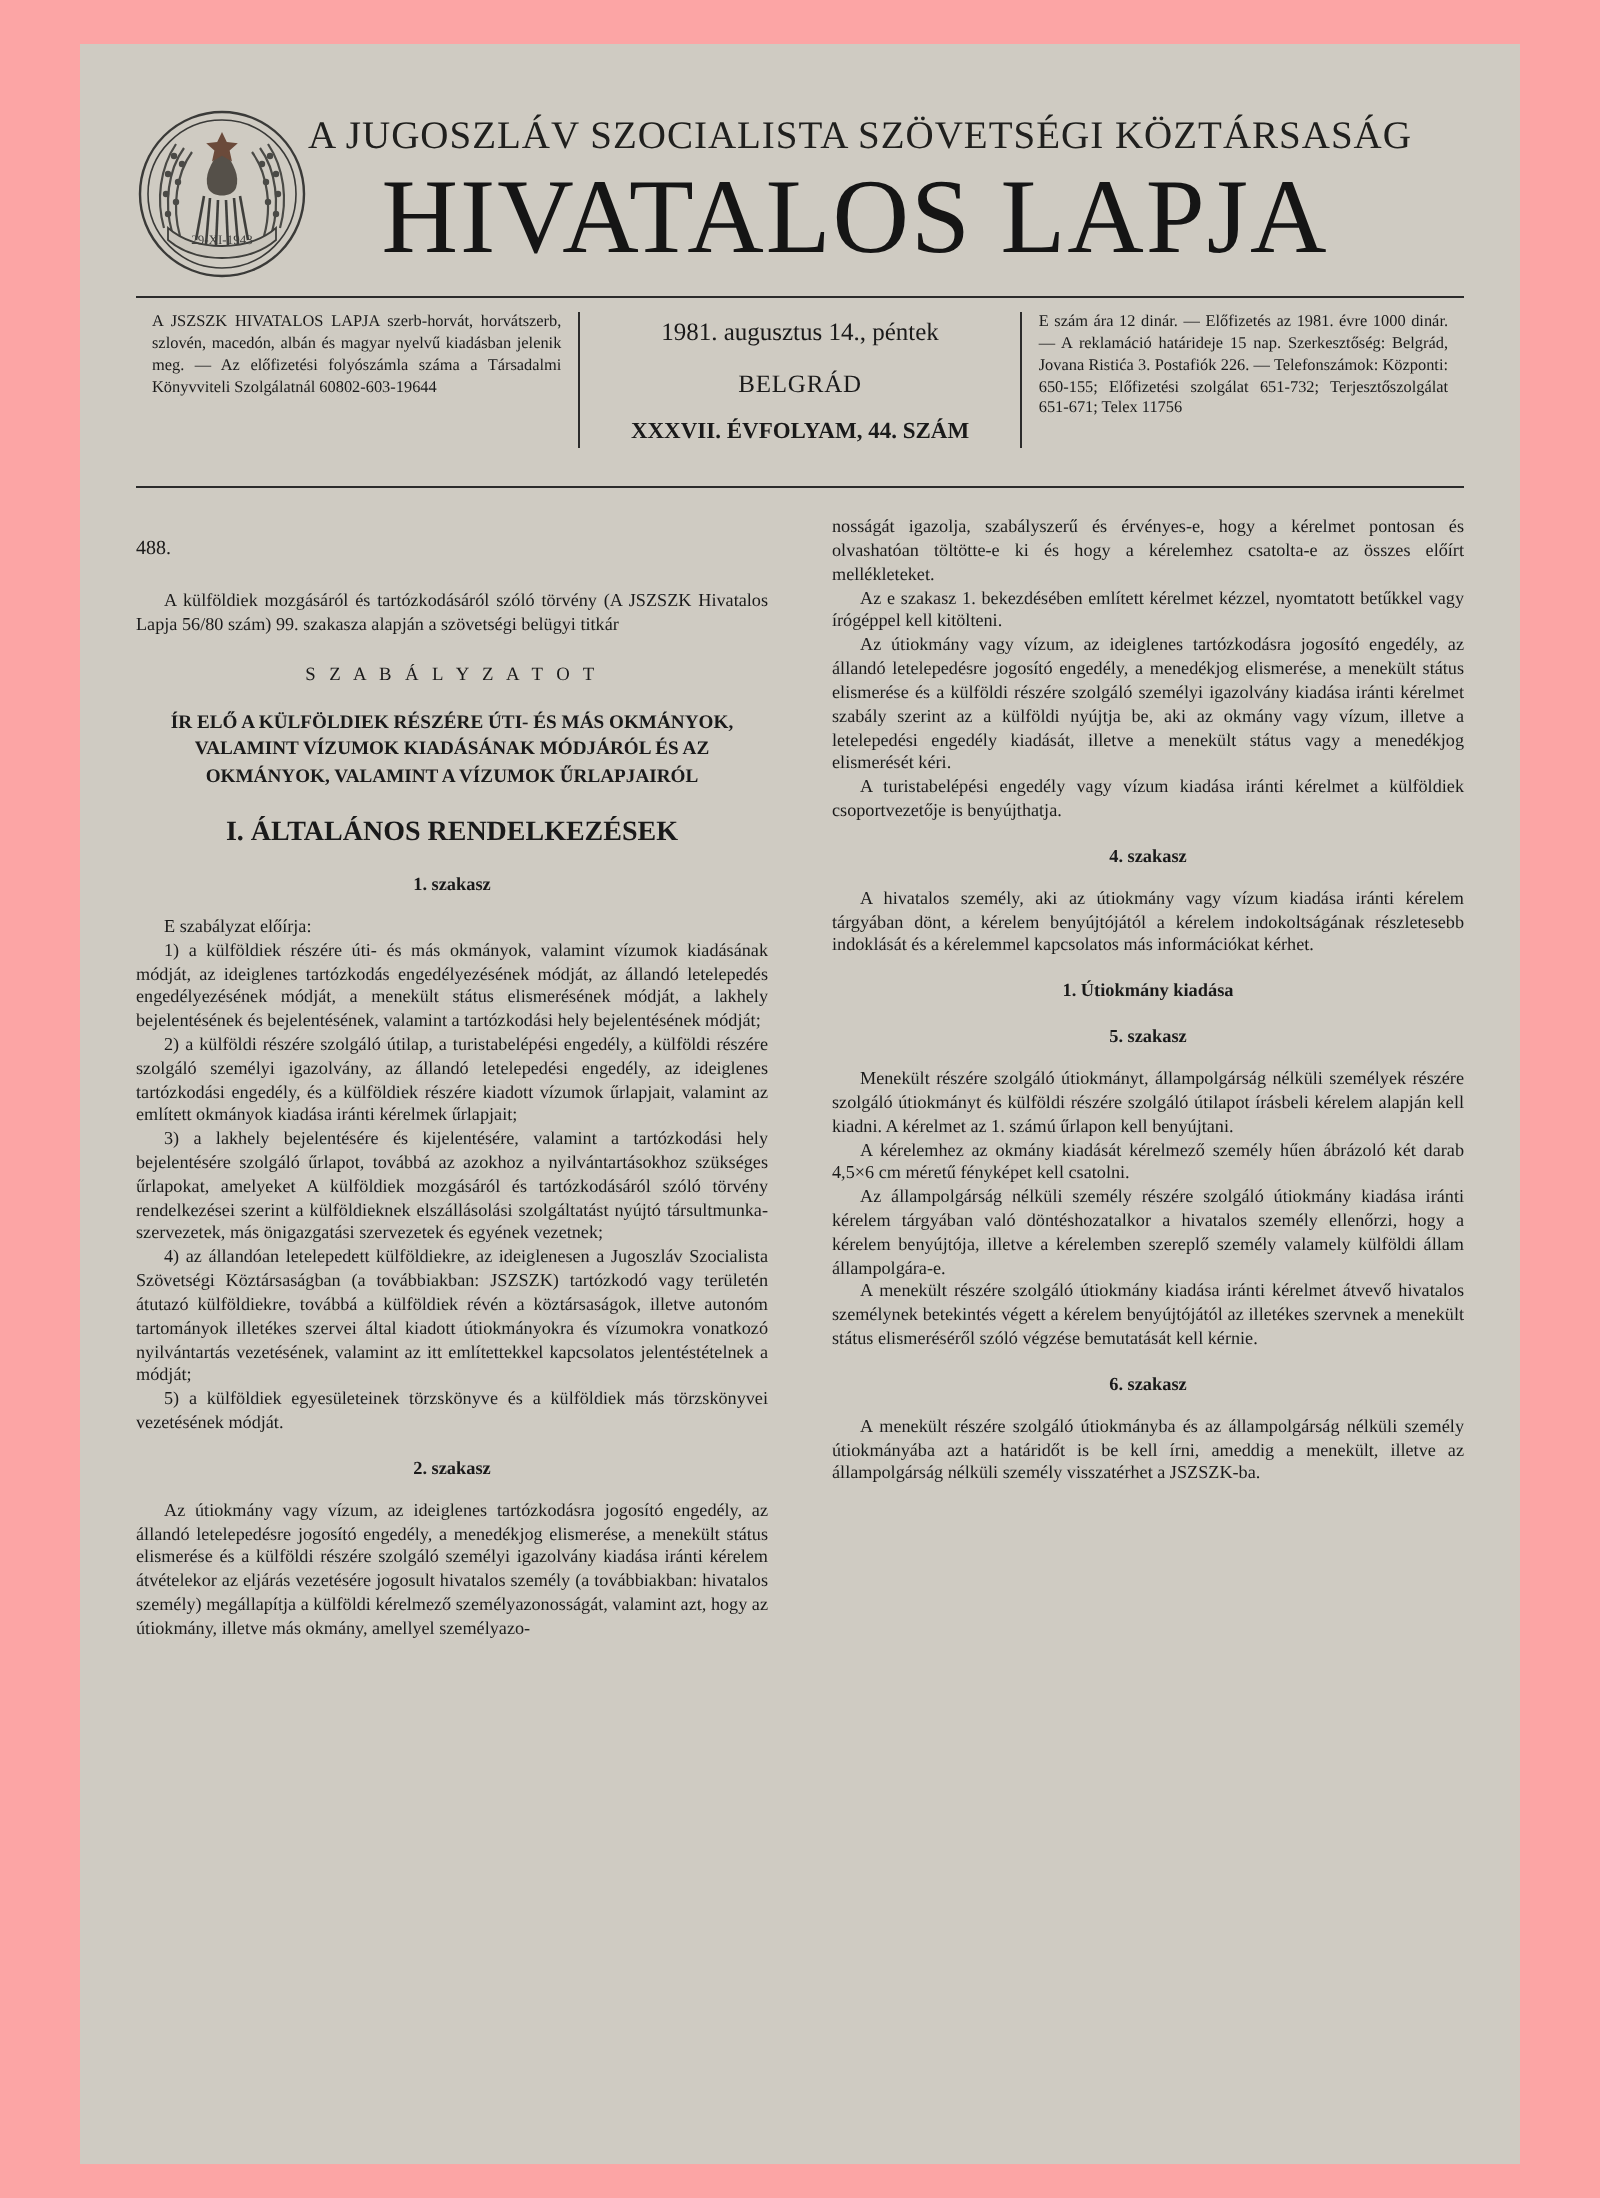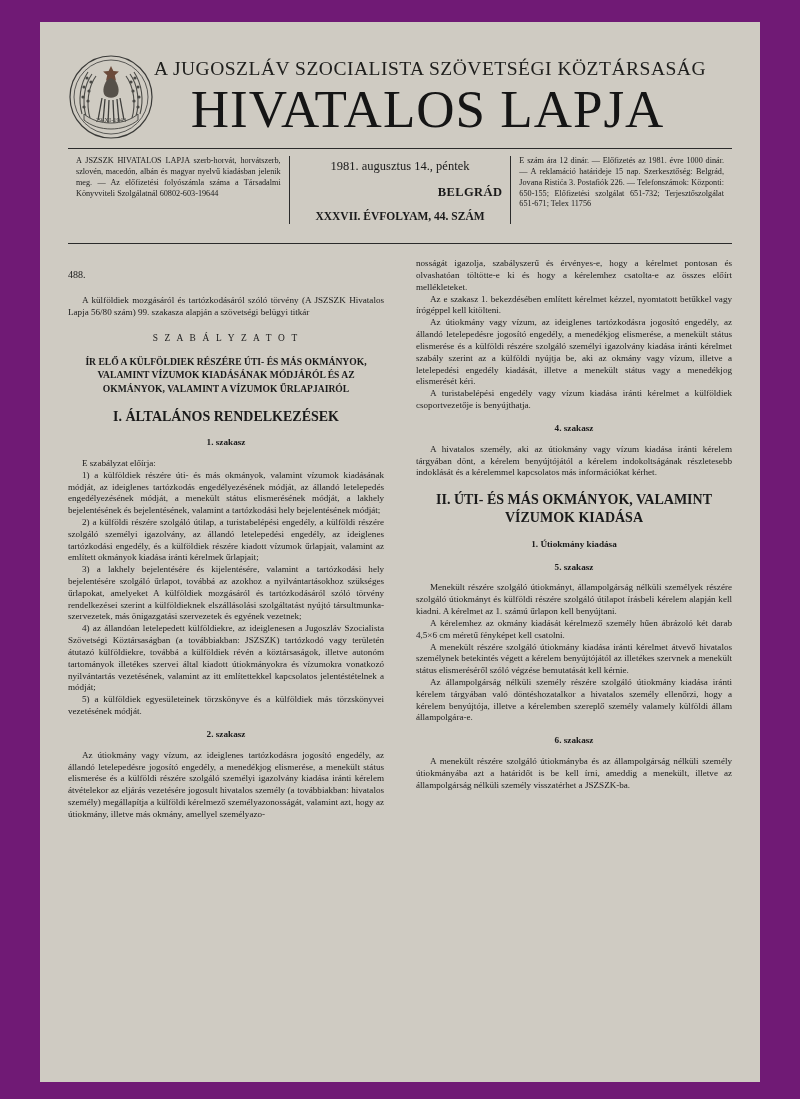--- a/index.html
+++ b/index.html
@@ -4,21 +4,21 @@
 <style>
   html, body {
     margin: 0;
     padding: 0;
     background: #b9b5ac;
   }
   .page {
     width: 800px;
     height: 1099px;
     margin: 0 auto;
-    background: #701a75;
+    background: #fca5a5;
     position: relative;
     overflow: hidden;
     font-family: "Liberation Serif", serif;
     color: #1a1a1a;
   }
   .sheet {
     position: absolute;
     left: 40px;
     top: 22px;
     width: 720px;
@@ -76,21 +76,21 @@
   .infobar .col1 { width: 218px; text-align: justify; }
   .infobar .col2 {
     width: 218px;
     text-align: center;
     border-left: 0.9px solid #2b2b2b;
     border-right: 0.9px solid #2b2b2b;
     font-size: 11px;
   }
   .infobar .col3 { width: 218px; text-align: justify; }
   .col2 .l1 { font-size: 12.5px; font-weight: normal; margin-top: 2px; }
-  .col2 .l2 { font-size: 12.5px; font-weight: bold; margin-top: 9px; letter-spacing: .4px; text-align: right;}
+  .col2 .l2 { font-size: 12.5px; font-weight: normal; margin-top: 9px; letter-spacing: .4px;}
   .col2 .l3 { font-size: 11.5px; font-weight: bold; margin-top: 9px; }
   
   .body {
     display: flex;
     margin: 14px 28px 0 28px;
     font-size: 9.1px;
     line-height: 1.30;
   }
   .colL { width: 320px; padding-right: 16px; }
   .colR { width: 320px; padding-left: 16px; }
@@ -222,26 +222,25 @@
         <p>Az útiokmány vagy vízum, az ideiglenes tartózkodásra jogosító engedély, az állandó letelepedésre jogosító engedély, a menedékjog elismerése, a menekült státus elismerése és a külföldi részére szolgáló személyi igazolvány kiadása iránti kérelem átvételekor az eljárás vezetésére jogosult hivatalos személy (a továbbiakban: hivatalos személy) megállapítja a külföldi kérelmező személyazonosságát, valamint azt, hogy az útiokmány, illetve más okmány, amellyel személyazo-</p>
       </div>
 
       <div class="colR">
         <p class="noindent">nosságát igazolja, szabályszerű és érvényes-e, hogy a kérelmet pontosan és olvashatóan töltötte-e ki és hogy a kérelemhez csatolta-e az összes előírt mellékleteket.</p>
         <p>Az e szakasz 1. bekezdésében említett kérelmet kézzel, nyomtatott betűkkel vagy írógéppel kell kitölteni.</p>
         <p>Az útiokmány vagy vízum, az ideiglenes tartózkodásra jogosító engedély, az állandó letelepedésre jogosító engedély, a menedékjog elismerése, a menekült státus elismerése és a külföldi részére szolgáló személyi igazolvány kiadása iránti kérelmet szabály szerint az a külföldi nyújtja be, aki az okmány vagy vízum, illetve a letelepedési engedély kiadását, illetve a menekült státus vagy a menedékjog elismerését kéri.</p>
         <p>A turistabelépési engedély vagy vízum kiadása iránti kérelmet a külföldiek csoportvezetője is benyújthatja.</p>
         <div class="sub">4. szakasz</div>
         <p>A hivatalos személy, aki az útiokmány vagy vízum kiadása iránti kérelem tárgyában dönt, a kérelem benyújtójától a kérelem indokoltságának részletesebb indoklását és a kérelemmel kapcsolatos más információkat kérhet.</p>
-        <div class="sect">II. ÚTI- ÉS MÁS OKMÁNYOK, VALAMINT VÍZUMOK KIADÁSA</div>
         <div class="sub">1. Útiokmány kiadása</div>
         <div class="sub">5. szakasz</div>
         <p>Menekült részére szolgáló útiokmányt, állampolgárság nélküli személyek részére szolgáló útiokmányt és külföldi részére szolgáló útilapot írásbeli kérelem alapján kell kiadni. A kérelmet az 1. számú űrlapon kell benyújtani.</p>
         <p>A kérelemhez az okmány kiadását kérelmező személy hűen ábrázoló két darab 4,5×6 cm méretű fényképet kell csatolni.</p>
+        <p>Az állampolgárság nélküli személy részére szolgáló útiokmány kiadása iránti kérelem tárgyában való döntéshozatalkor a hivatalos személy ellenőrzi, hogy a kérelem benyújtója, illetve a kérelemben szereplő személy valamely külföldi állam állampolgára-e.</p>
         <p>A menekült részére szolgáló útiokmány kiadása iránti kérelmet átvevő hivatalos személynek betekintés végett a kérelem benyújtójától az illetékes szervnek a menekült státus elismeréséről szóló végzése bemutatását kell kérnie.</p>
-        <p>Az állampolgárság nélküli személy részére szolgáló útiokmány kiadása iránti kérelem tárgyában való döntéshozatalkor a hivatalos személy ellenőrzi, hogy a kérelem benyújtója, illetve a kérelemben szereplő személy valamely külföldi állam állampolgára-e.</p>
         <div class="sub">6. szakasz</div>
         <p>A menekült részére szolgáló útiokmányba és az állampolgárság nélküli személy útiokmányába azt a határidőt is be kell írni, ameddig a menekült, illetve az állampolgárság nélküli személy visszatérhet a JSZSZK-ba.</p>
       </div>
 
     </div>
   </div>
 </div>
 
 </body></html>

